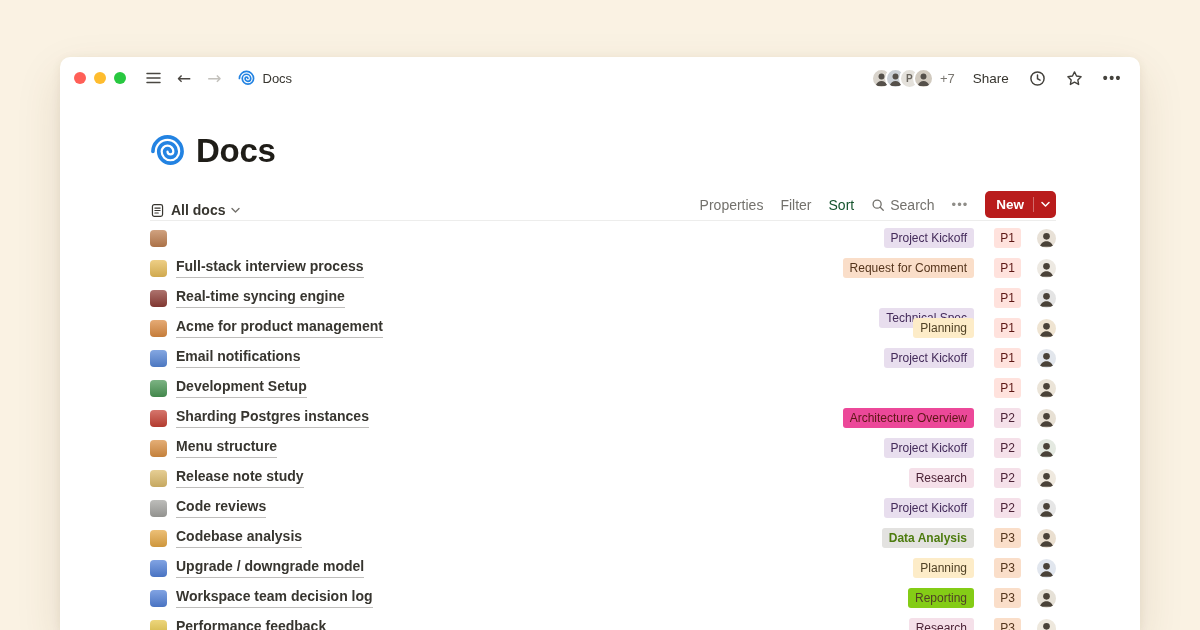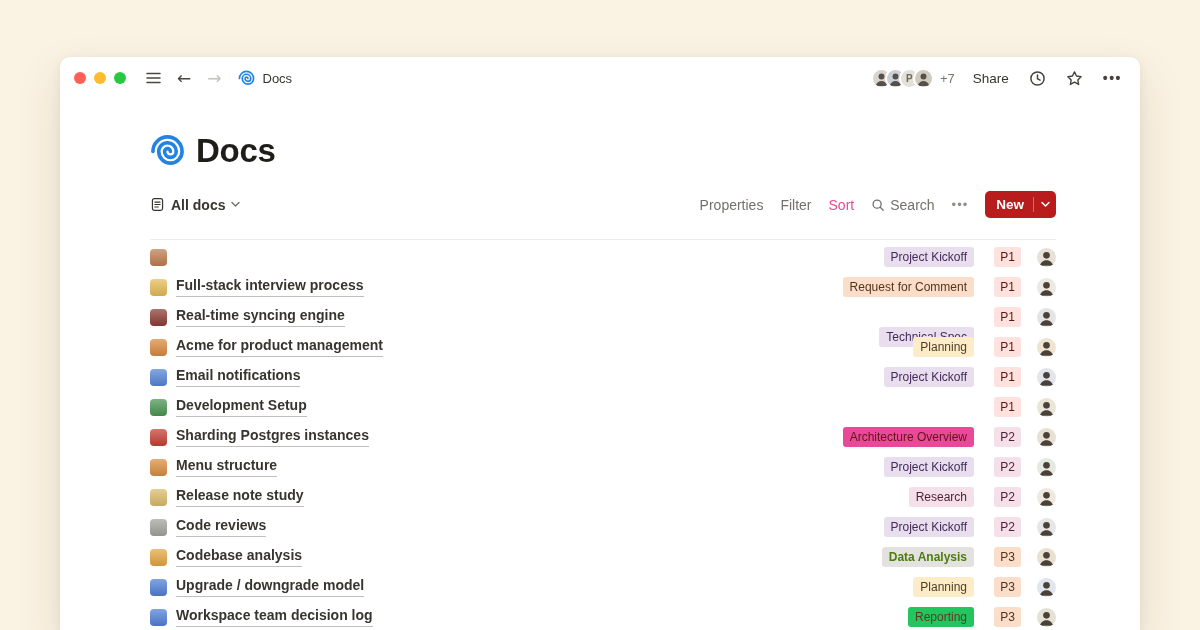--- a/index.html
+++ b/index.html
@@ -45,22 +45,22 @@
   .tb-right .tb-icon { margin-left: 20px; }
   .more-dots { font-size: 14px; letter-spacing: 1.5px; color: #45433E; font-weight: 700; }
 
   
   .content { padding: 0 84px 0 90px; }
 
   .page-heading { display: flex; align-items: center; gap: 11px; margin-top: 33px; height: 38px; }
   .page-heading h1 { font-size: 33px; font-weight: 700; color: #1F1D18; letter-spacing: -0.3px; }
 
   .toolbar {
-    margin-top: 21px; display: flex; align-items: center;
-    padding-bottom: 21px; border-bottom: 1px solid rgba(55,53,47,0.09);
+    margin-top: 21px; display: flex; align-items: flex-end;
+    padding-bottom: 2px; border-bottom: 1px solid rgba(55,53,47,0.09);
   }
   .view-switcher { display: flex; align-items: center; gap: 6px; cursor: pointer; }
   .view-label { font-size: 14px; font-weight: 700; color: #37352F; }
   .toolbar-right { margin-left: auto; display: flex; align-items: center; gap: 17px; font-size: 14px; color: #73716C; }
   .tb-text-btn { cursor: pointer; }
   .sort-btn { font-weight: 500; }
   .search-btn { display: flex; align-items: center; gap: 5px; cursor: pointer; }
   .toolbar-more { color: #8F8D88; letter-spacing: 1px; font-size: 13px; cursor: pointer; }
   .new-btn {
     display: flex; align-items: center; height: 27px; border-radius: 5px;
@@ -199,21 +199,21 @@
           <span style="display:inline-flex;">
             <svg width="9" height="7" viewBox="0 0 9 7" fill="none">
                 <path d="M1 1.5 L4.5 5 L8 1.5" stroke="#73716C" stroke-width="1.4" stroke-linecap="round" stroke-linejoin="round"></path>
               </svg>
           </span>
         </div>
 
         <div class="toolbar-right">
           <span class="tb-text-btn">Properties</span>
           <span class="tb-text-btn">Filter</span>
-          <span class="tb-text-btn sort-btn" style="color: #ec4899;">Sort</span>
+          <span class="tb-text-btn sort-btn" style="color: #14532d;">Sort</span>
           <span class="search-btn">
             <span style="display:inline-flex;">
               <svg width="14" height="14" viewBox="0 0 16 16" fill="none">
                   <circle cx="7" cy="7" r="4.6" stroke="#73716C" stroke-width="1.5"></circle>
                   <line x1="10.6" y1="10.6" x2="14" y2="14" stroke="#73716C" stroke-width="1.5" stroke-linecap="round"></line>
                 </svg>
             </span>
             <span>Search</span>
           </span>
           <span class="toolbar-more">•••</span>
@@ -394,21 +394,21 @@
                 <circle cx="12" cy="9.3" r="4.2" fill="#4A4238"></circle>
                 <path d="M3.5 22.5 c1.6 -5 5 -7 8.5 -7 s6.9 2 8.5 7 z" fill="#4A4238"></path>
               </svg>
     </span>
   </div>
 
   <div class="doc-row">
     <span class="doc-icon" style="background-color: rgb(81, 128, 216);"></span>
     <span class="doc-title">Workspace team decision log</span>
     <span class="row-spacer"></span>
-    <span class="tag-pill" style="background-color: #22c55e; color: rgb(80, 65, 37);">Reporting</span>
+    <span class="tag-pill" style="background-color: #84cc16; color: rgb(80, 65, 37);">Reporting</span>
     <span class="priority-pill" style="background-color: rgb(250, 222, 201); color: rgb(84, 52, 27);">P3</span>
     <span class="row-avatar" style="background-color: rgb(230, 225, 215);">
       <svg viewBox="0 0 24 24" width="19" height="19">
                 <circle cx="12" cy="9.3" r="4.2" fill="#4A4238"></circle>
                 <path d="M3.5 22.5 c1.6 -5 5 -7 8.5 -7 s6.9 2 8.5 7 z" fill="#4A4238"></path>
               </svg>
     </span>
   </div>
 
   <div class="doc-row">

